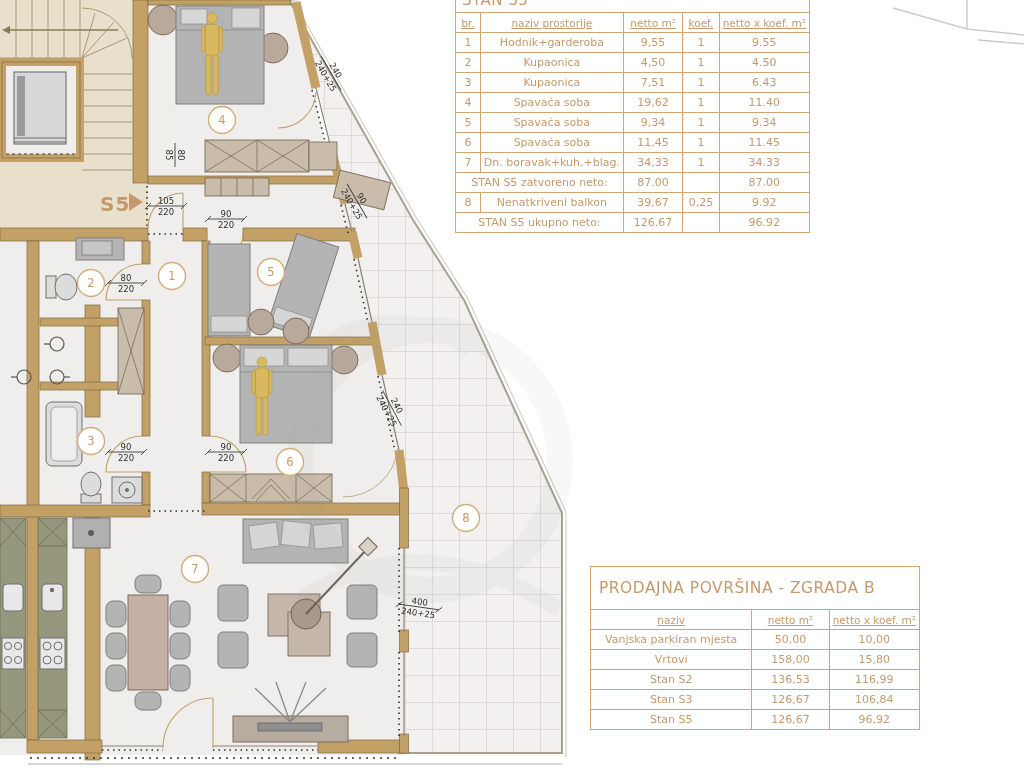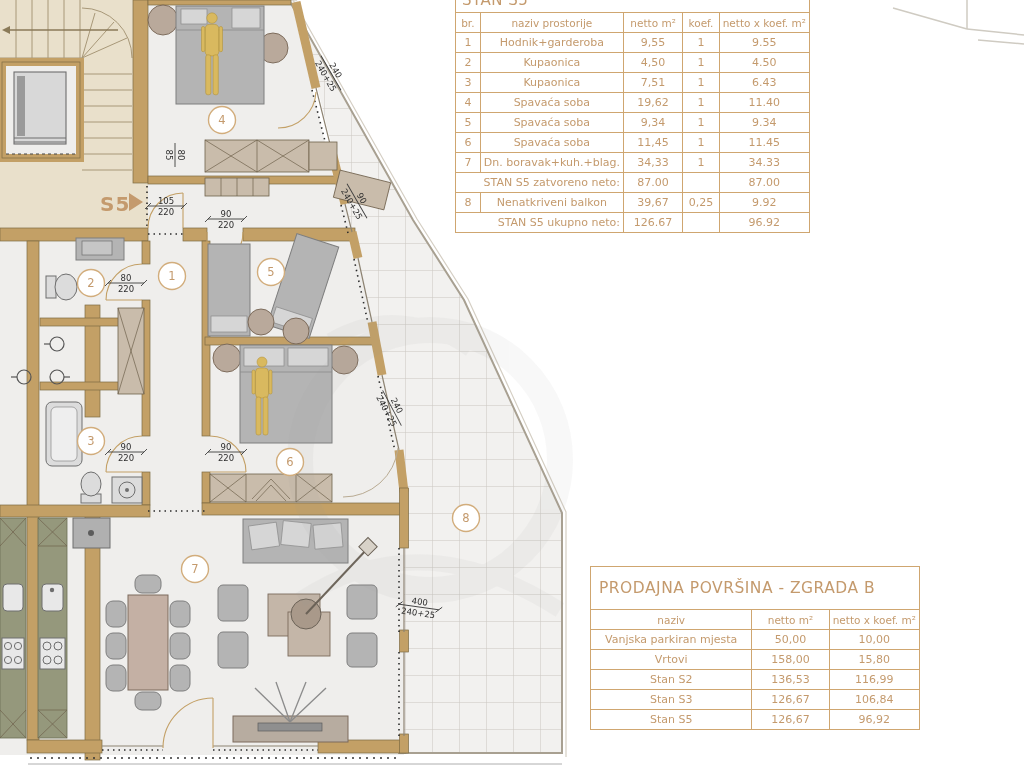--- a/index.html
+++ b/index.html
@@ -7,24 +7,24 @@
         font-family:"DejaVu Sans",sans-serif;}
   .plan-svg{position:absolute;left:0;top:0;}
 
   
   .tbl-wrap{position:absolute;color:#c49a6d;}
   .tbl-title{border:1px solid #cfa670;font-size:15px;padding:3px 6px;letter-spacing:0.5px;
              white-space:nowrap;background:#fff;}
   table.area{border-collapse:collapse;width:100%;margin-top:-1px;background:#fff;}
   table.area td,table.area th{border:1px solid #cfa670;font-size:11px;font-weight:normal;
              padding:2.5px 3px;color:#c49a6d;line-height:14px;white-space:nowrap;overflow:hidden;}
-  table.area th{font-size:10.5px;text-align:center;}
+  table.area th{font-size:10.5px;text-align:center;text-decoration:underline;}
   td.num{text-align:center;}
   td.lft{text-align:center;}
-  td.rgt{text-align:right;}
+  td.rgt{text-align:center;}
   #tbl-s5{left:455px;top:-13px;width:355px;}
   #tbl-s5 td:nth-child(1){width:28px;}
   #tbl-prod{left:590px;top:566px;width:330px;}
   #tbl-prod .tbl-title{font-size:15.5px;padding:12px 8px;}
 
   
   .dt{font-size:8.5px;fill:#2e2e2e;text-anchor:middle;}
   .dim line{stroke:#3d3d3d;stroke-width:0.9;}
   .rc circle{fill:#ffffff;stroke:#d2ad7c;stroke-width:1.4;}
   .rc text{fill:#c49a6d;font-size:11.5px;text-anchor:middle;}

